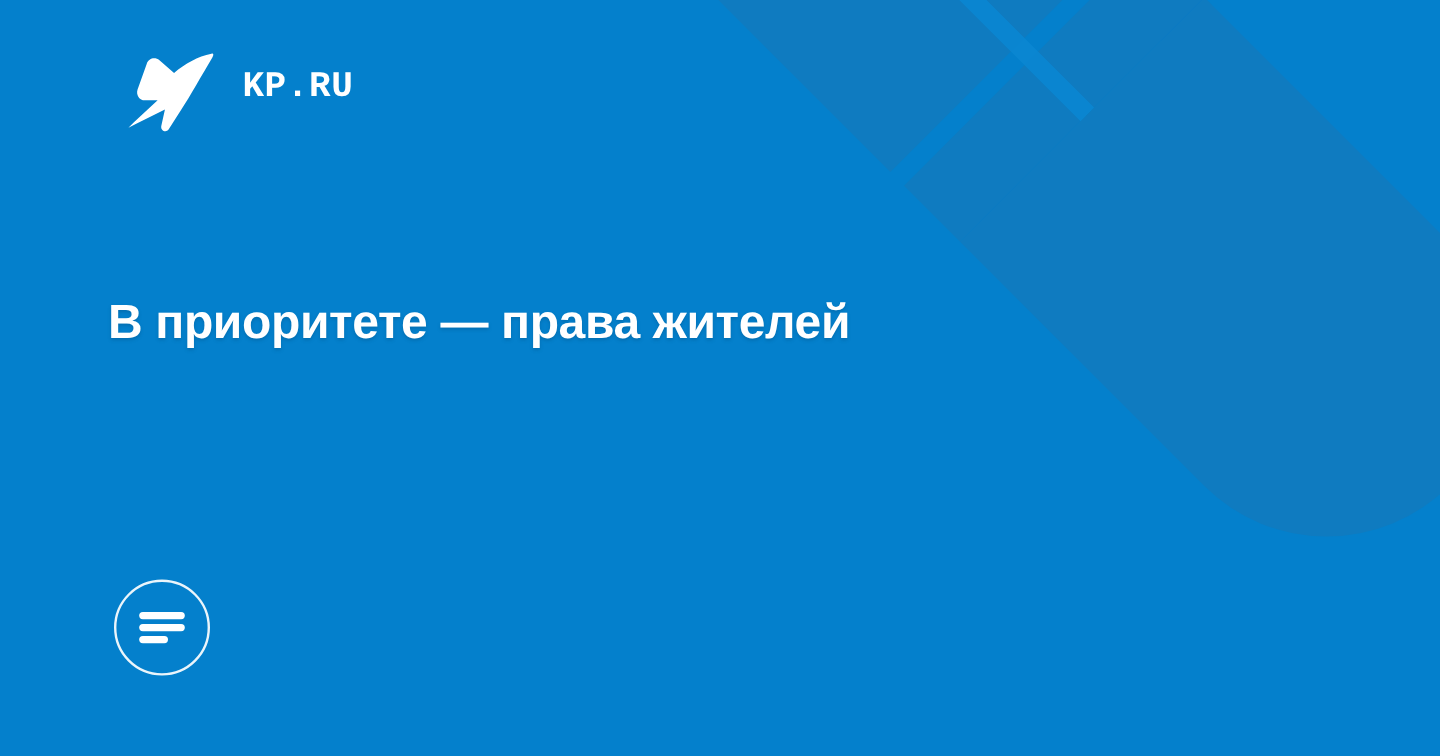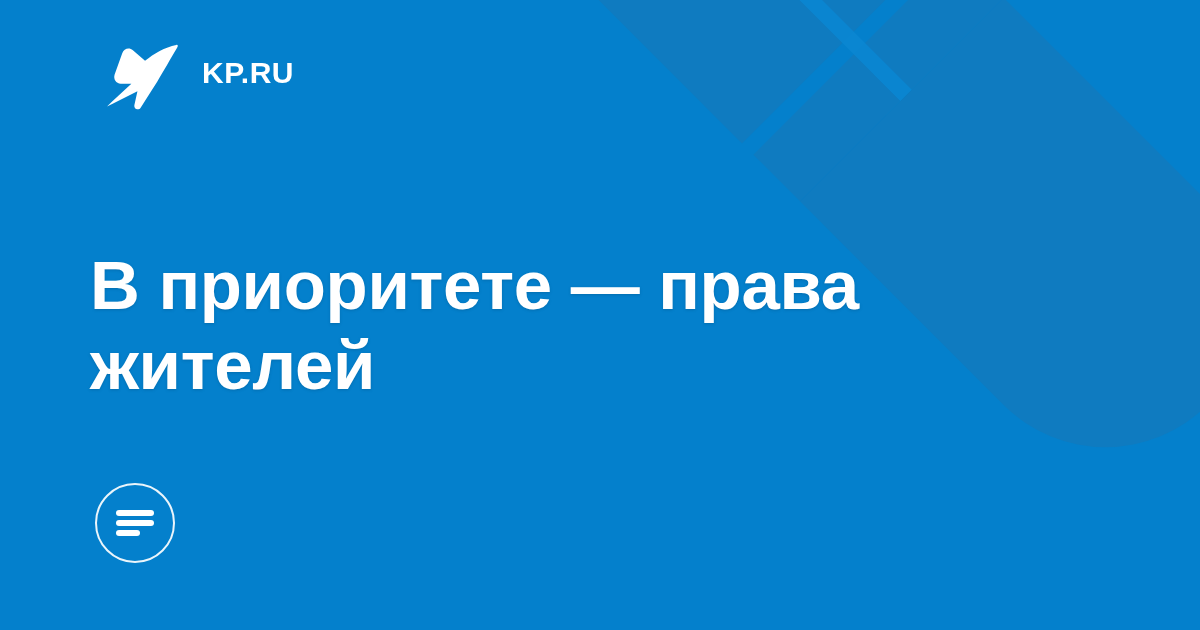--- a/index.html
+++ b/index.html
@@ -36,20 +36,21 @@
   }
 
   
   .logo {
     position: absolute;
     left: 104px;
     top: 36px;
     display: flex;
     align-items: center;
     height: 74px;
+    font-family: Liberation Mono, monospace;
   }
   .logo-bird {
     width: 76px;
     height: 76px;
     display: block;
     flex: 0 0 auto;
   }
   .logo-wordmark {
     margin-left: 22px;
     color: #ffffff;
@@ -60,21 +61,21 @@
     white-space: nowrap;
   }
 
   
   .headline {
     position: absolute;
     left: 90px;
     top: 246px;
     width: 1010px;
     color: #ffffff;
-    font-size: 69px;
+    font-size: 40px;
     font-weight: bold;
     line-height: 1.16;
     letter-spacing: -0.3px;
     margin: 0;
     text-shadow: 0 1px 3px rgba(0, 60, 105, 0.28);
   }
 
   
   .footer {
     position: absolute;

